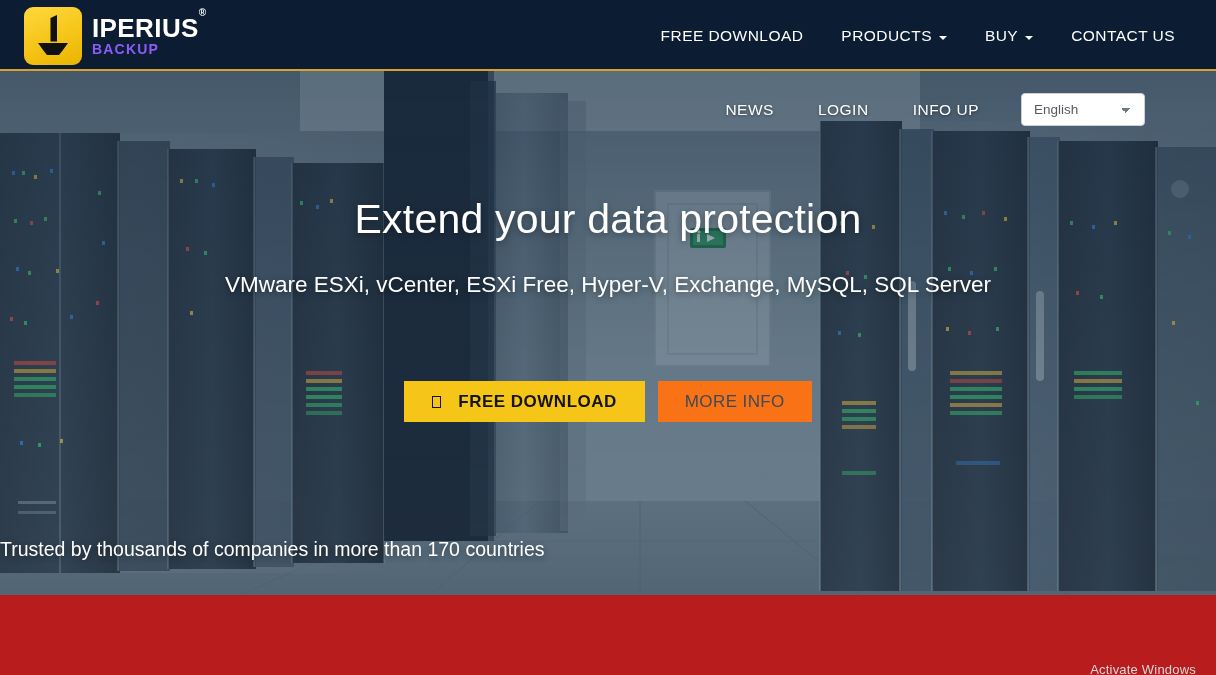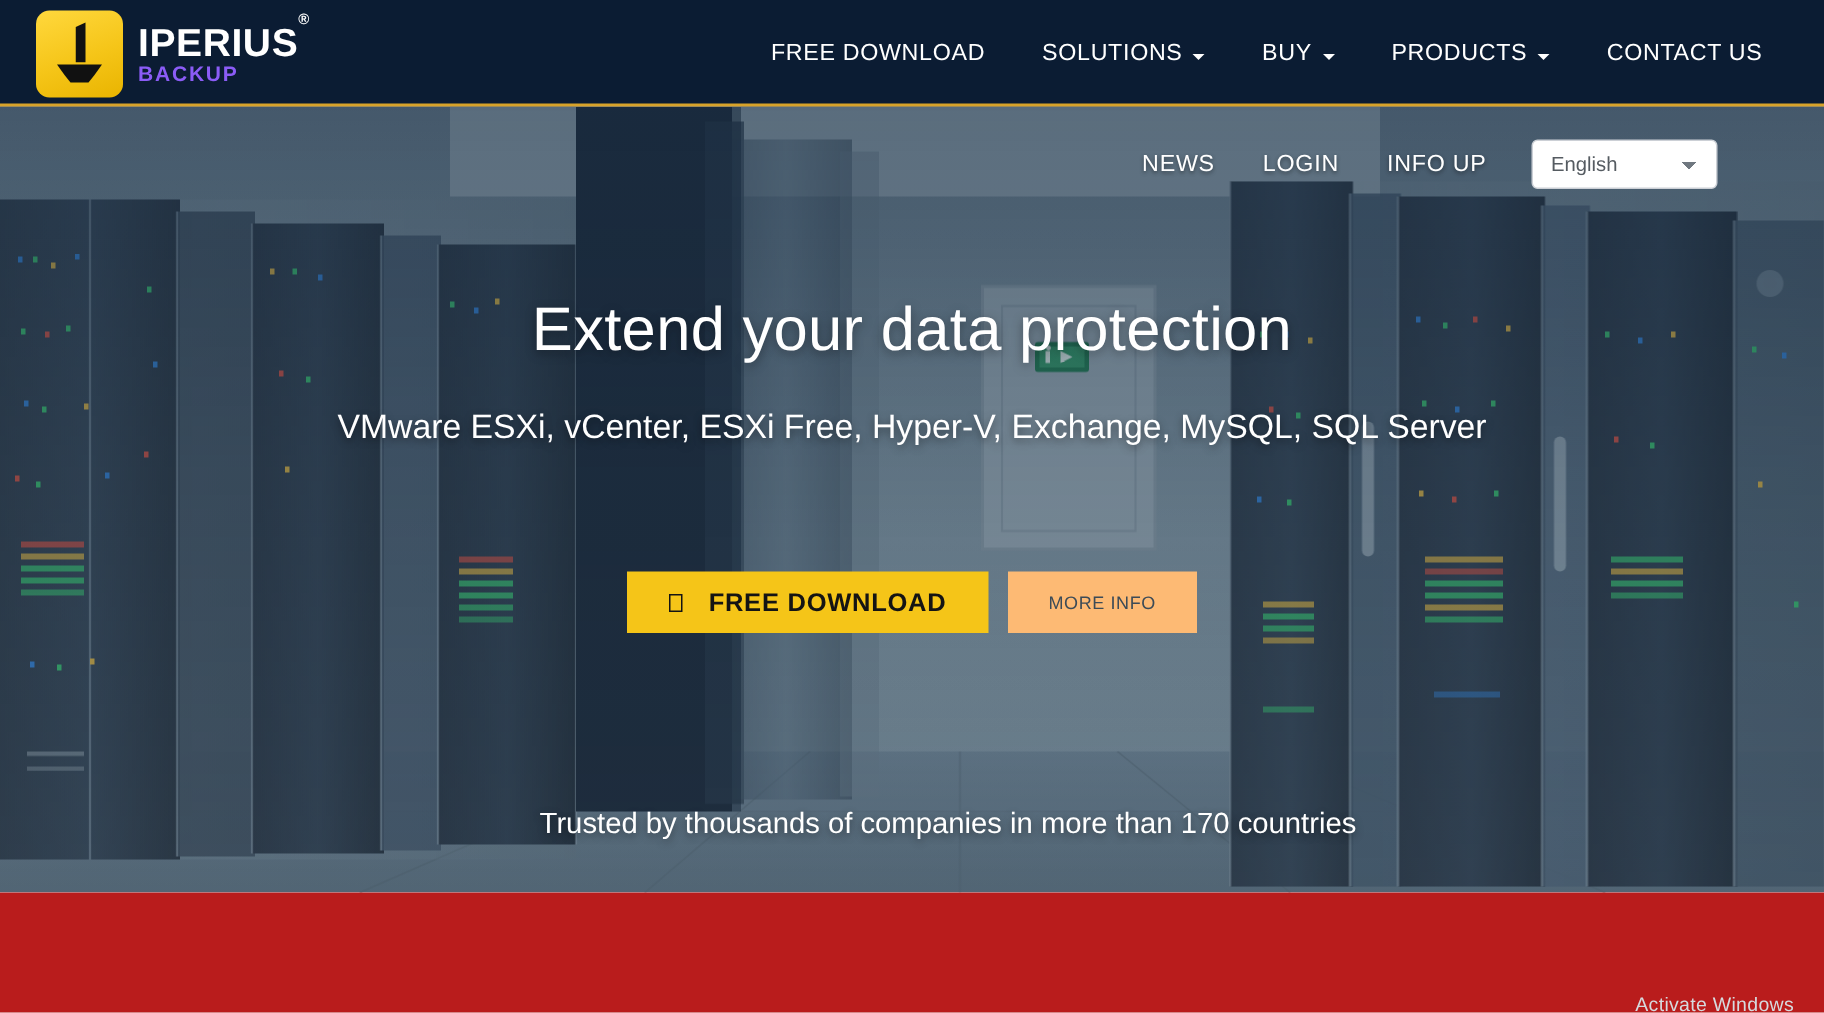--- a/index.html
+++ b/index.html
@@ -69,21 +69,21 @@
   .hero-tint{
     position:absolute; inset:0;
     background:linear-gradient(180deg, rgba(31,52,74,.52) 0%, rgba(40,62,82,.38) 45%, rgba(60,82,100,.26) 100%);
   }
   .hero-content{
     position:absolute; inset:0; z-index:6;
   }
 
   .topnav{
     position:absolute; right:71px; top:22px;
-    display:flex; align-items:center; gap:0;
+    display:flex; align-items:center; gap:12px;
   }
   .topnav a{
     color:#ffffff; text-decoration:none;
     font-size:15.5px; letter-spacing:.5px;
     padding:0 16px; white-space:nowrap;
     text-shadow:0 1px 3px rgba(0,0,0,.45);
   }
   .lang-select{
     margin-left:14px;
     width:124px; height:33px;
@@ -133,30 +133,29 @@
     background:#f5c518; color:#141414;
     height:41px; padding:0 28px;
     font-size:17px; font-weight:700; letter-spacing:.5px;
     gap:17px;
   }
   .btn-primary .dl-icon{
     display:inline-block; width:9px; height:12px;
     border:1.4px solid #141414;
   }
   .btn-secondary{
-    background:#fdba74; color:#3c4b57;
+    background:#f97316; color:#3c4b57;
     height:41px; padding:0 27px;
-    font-size:12px; font-weight:400; letter-spacing:.4px;
+    font-size:17px; font-weight:400; letter-spacing:.4px;
   }
   .hero-trust{
     position:absolute; left:0; right:0; top:467px;
-    text-align:center;
+    text-align:left;
     color:#ffffff; font-size:19.5px;
     text-shadow:0 2px 6px rgba(0,0,0,.45);
-    margin-left:48px;
   }
 
   
   .section-light{
     position:absolute; top:595px; left:0;
     width:1216px; height:80px;
     background:#b91c1c;
   }
   .watermark{
     position:absolute; right:20px; bottom:-2px;
@@ -183,29 +182,25 @@
       <span class="l1"><span>IPERIUS</span><sup>®</sup></span>
       <span class="l2">BACKUP</span>
     </div>
   </div>
 
   <nav class="mainnav">
     <a href="#">
         <span>FREE DOWNLOAD</span>
       </a>
     <a href="#">
-        <span>SOLUTIONS</span>
+        <span>PRODUCTS</span>
         <i class="caret"></i>
       </a>
     <a href="#">
         <span>BUY</span>
-        <i class="caret"></i>
-      </a>
-    <a href="#">
-        <span>PRODUCTS</span>
         <i class="caret"></i>
       </a>
     <a href="#">
         <span>CONTACT US</span>
       </a>
   </nav>
 </div>
 
 <div class="hero">
 

